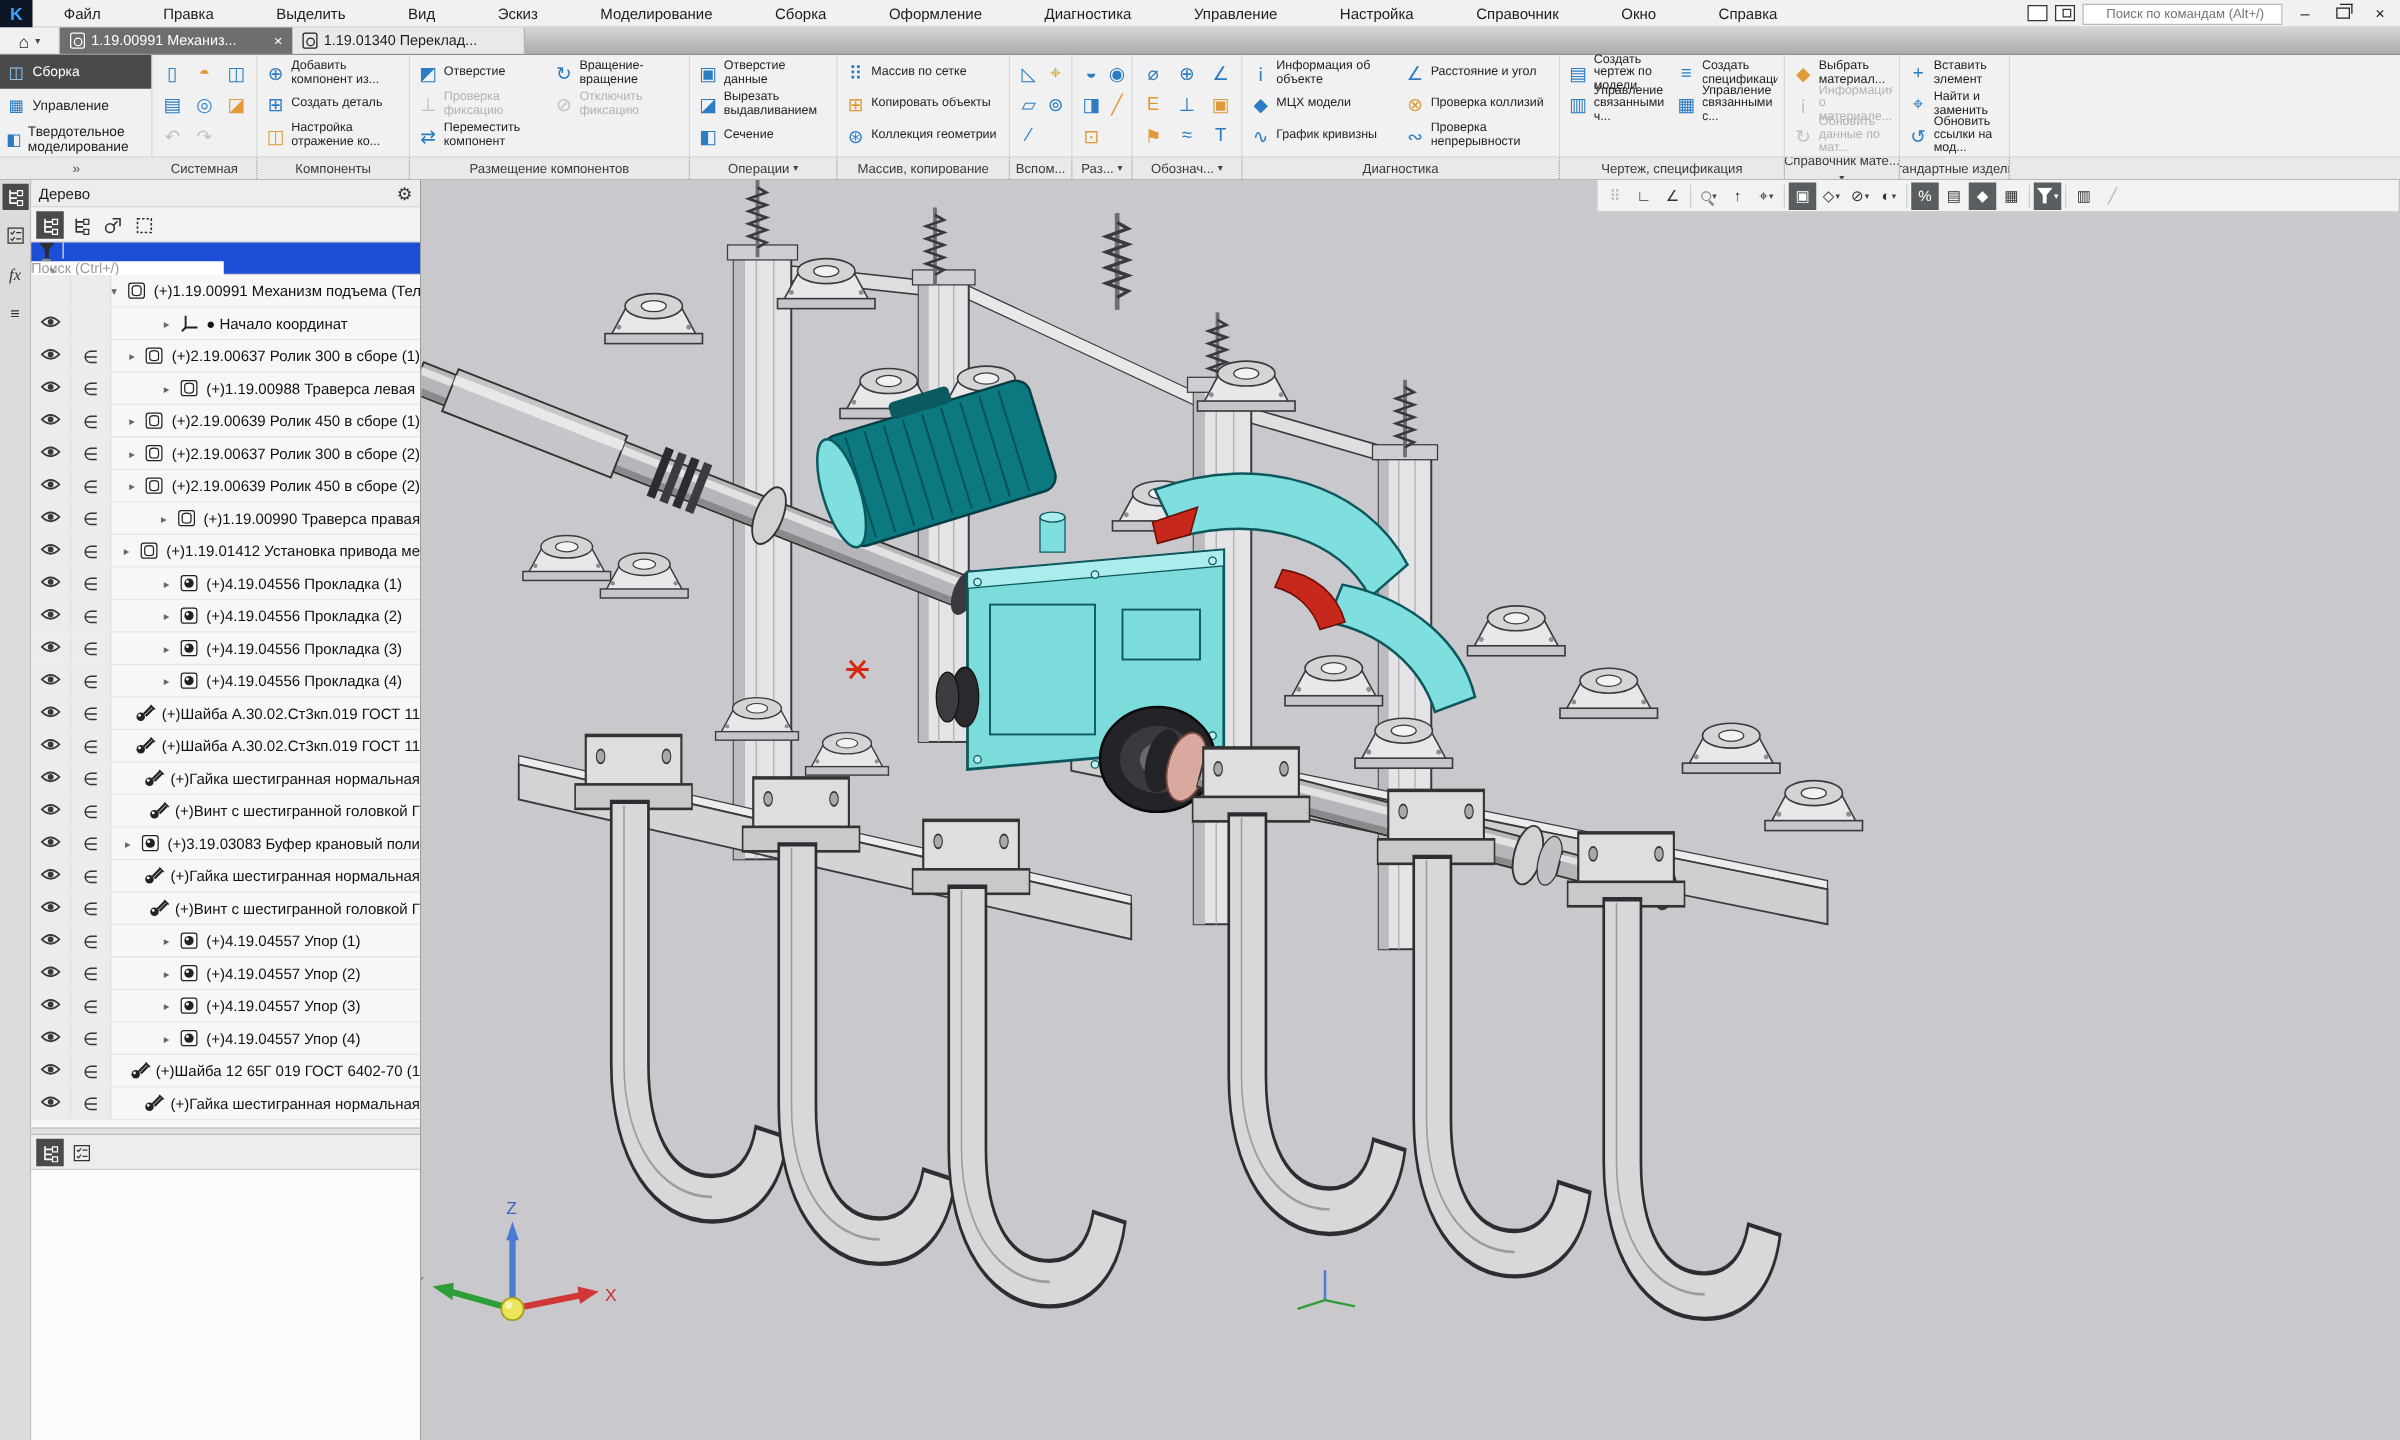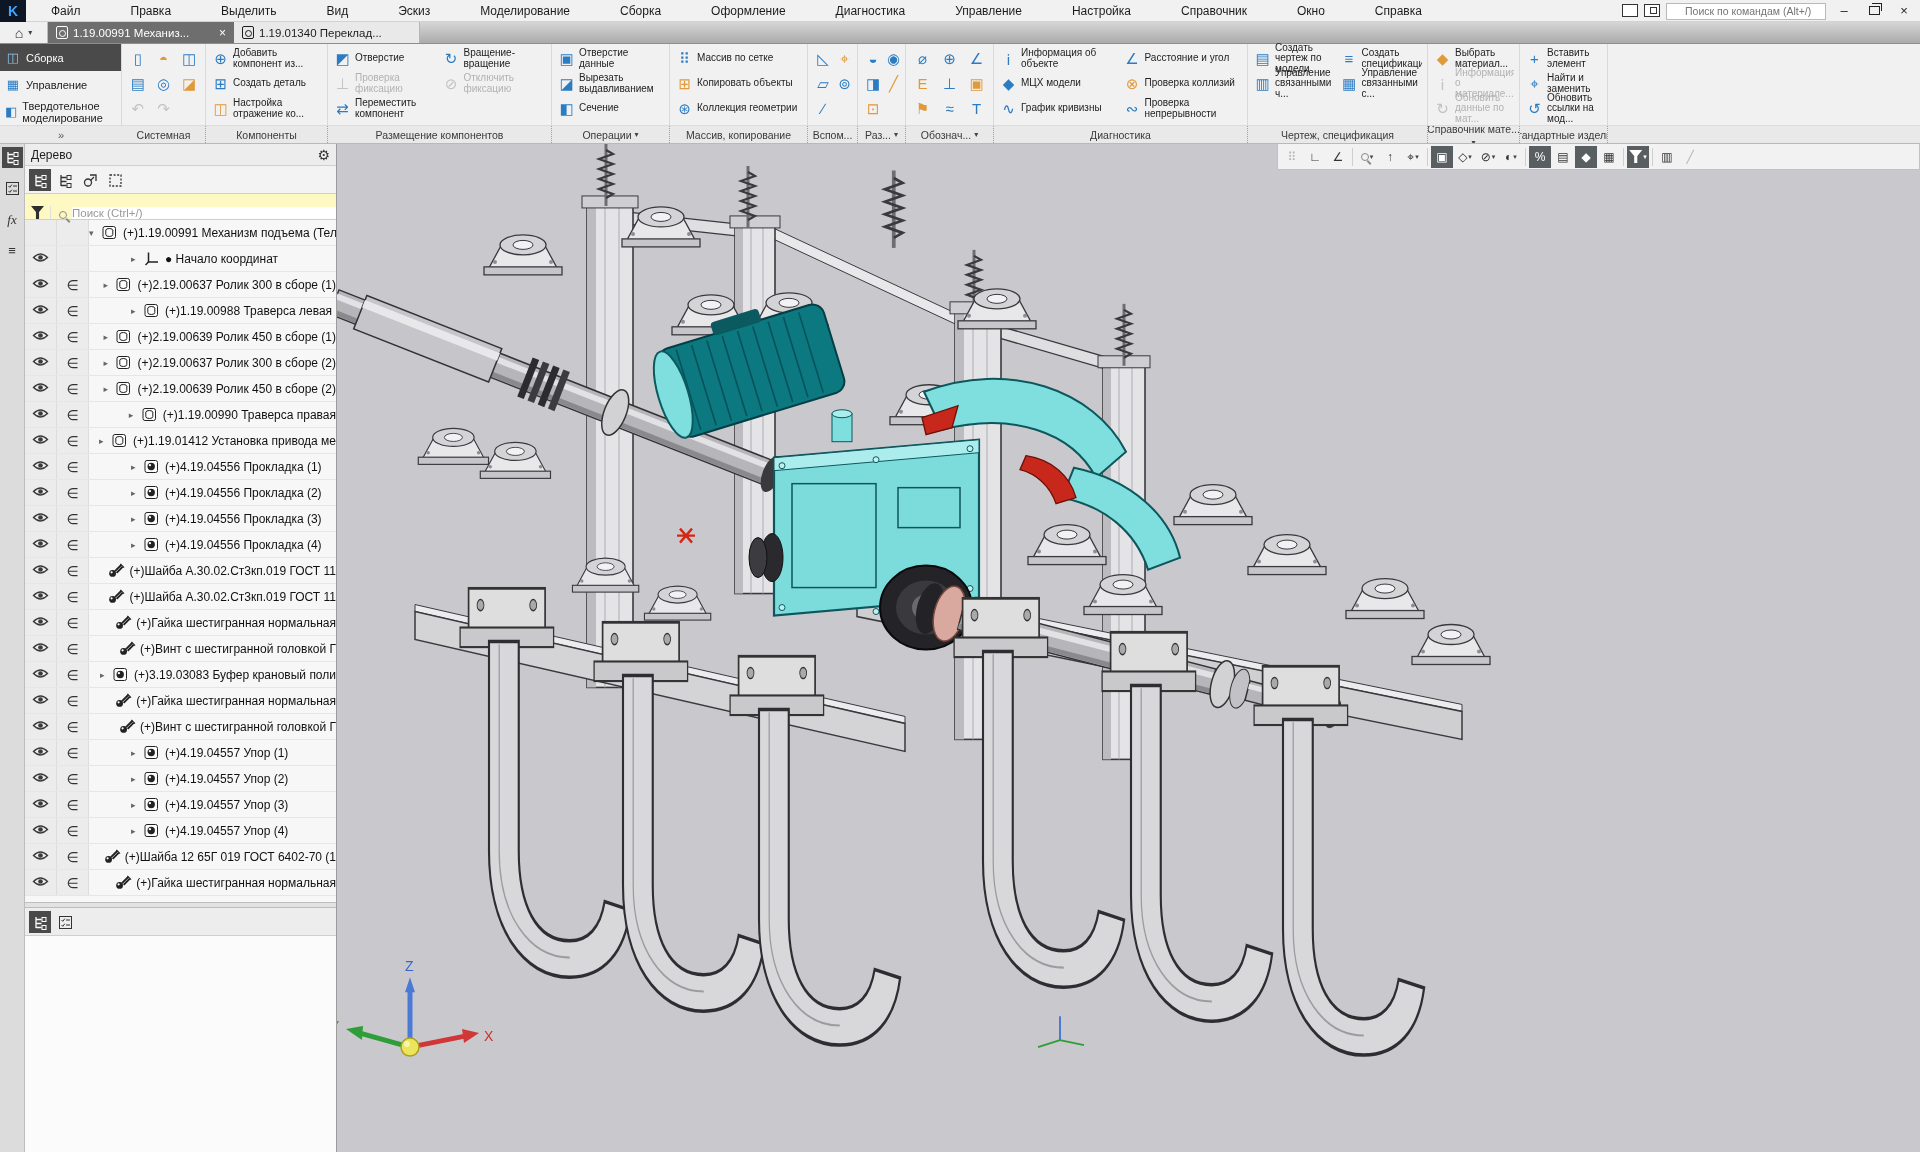--- a/index.html
+++ b/index.html
@@ -77,21 +77,21 @@
   .sicon.pressed { background:#4a4a4a; color:#fff; }
   .sicon .fx { font-style:italic; font-family:"Liberation Serif", serif; font-size:13px; }
   .treepanel { flex:1; display:flex; flex-direction:column; min-width:0; }
   .thead { height:22px; background:#ededed; border-bottom:1px solid #cfcfcf; display:flex;
     align-items:center; padding:0 6px; font-size:12px; color:#1d1d1d; }
   .thead .gear { margin-left:auto; font-size:14px; color:#333; }
   .ttools { height:28px; background:#f3f3f3; border-bottom:1px solid #cfcfcf; display:flex;
     gap:3px; padding:3px 4px; }
   .ticon { width:22px; height:22px; display:flex; align-items:center; justify-content:center; color:#333; }
   .ticon.pressed { background:#4a4a4a; color:#fff; }
-  .tsearch { height:26px; background:#fef9c3; border-bottom:1px solid #cfcfcf; display:flex; align-items:flex-end; }
+  .tsearch { height:26px; background:#1d4ed8; border-bottom:1px solid #cfcfcf; display:flex; align-items:flex-start;flex-direction:column; }
   .ic-funnel { width:13px; height:13px; background:#2e2e2e; display:inline-block;
     clip-path:polygon(0 0,100% 0,62% 46%,62% 100%,38% 100%,38% 46%); }
   .funnel-box { width:26px; display:flex; justify-content:center; border-right:1px solid #e0e0e0; }
   .ic-mag { width:8px; height:8px; border:1.6px solid #8a8a8a; border-radius:50%; position:relative; display:inline-block; }
   .ic-mag::after { content:""; position:absolute; width:1.8px; height:5px; background:#8a8a8a;
     left:6.5px; top:6px; transform:rotate(-45deg); }
   .tsearch .ic-mag { margin:0 5px 0 8px; }
   .tree-search-input { border:none; outline:none; flex:1; font-size:11.5px; color:#333; }
   .tree-search-input::placeholder { color:#9a9a9a; }
   .trows { height:682px; overflow:hidden; background:#f7f7f7; font-size:12px; }

